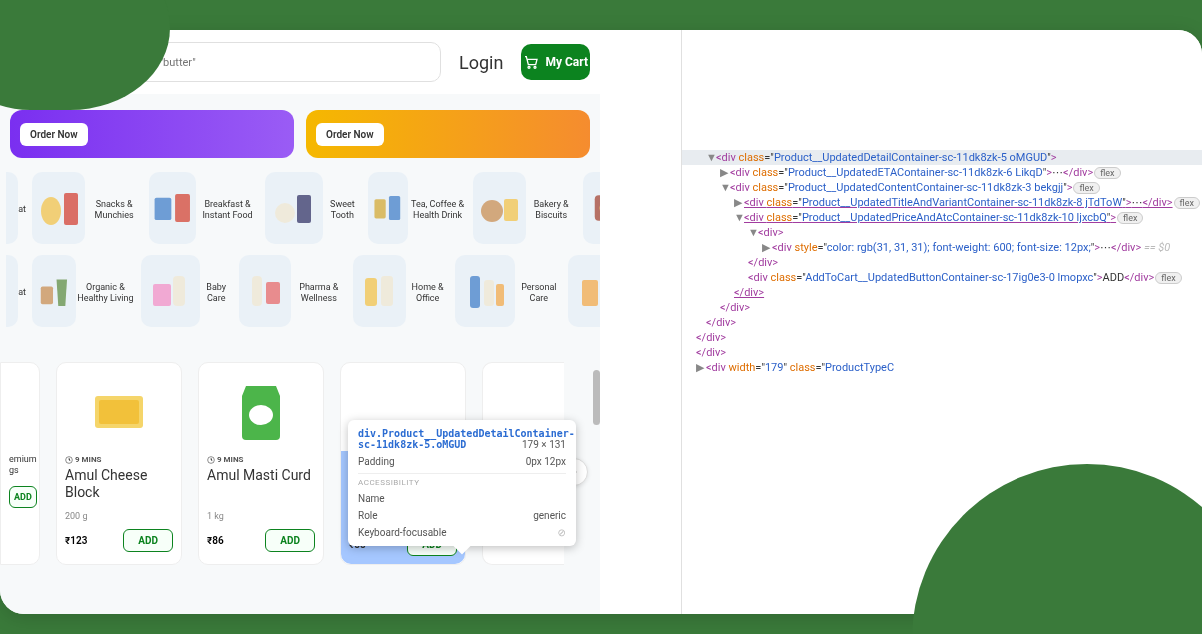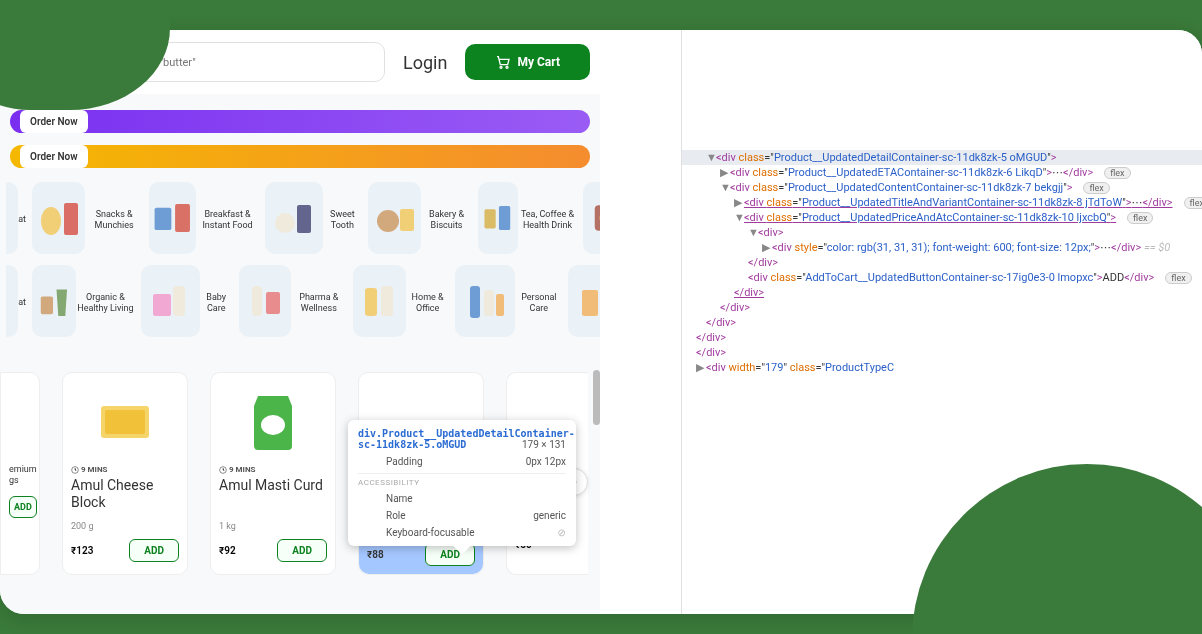--- a/index.html
+++ b/index.html
@@ -15,68 +15,68 @@
 .right-panel { width: 520px; background: #fff; font-family: Menlo, Consolas, monospace; font-size: 11px; overflow: hidden; padding-top: 120px; position: relative; }
 
 
 .lp-header { display: flex; align-items: center; gap: 8px; padding: 12px 10px; background: #fff; }
 .loc-box { display: flex; flex-direction: column; font-size: 9px; color: #333; min-width: 80px; }
 .loc-title { font-weight: 700; font-size: 12px; }
 .loc-sub { display: flex; align-items: center; gap: 2px; font-size: 9px; color: #555; }
 .search-box { flex: 1; display: flex; align-items: center; background: #fff; border: 1px solid #e0e0e0; border-radius: 10px; padding: 4px 10px; height: 40px; }
 .search-input { border: none; outline: none; flex: 1; font-size: 11px; color: #aaa; }
 .login-link { font-size: 18px; color: #333; padding: 0 10px; }
-.cart-btn { background: #0c831f; color: #fff; display: flex; align-items: center; gap: 6px; padding: 10px 30px; border-radius: 10px; font-size: 12px; font-weight: 700; border: none; }
-
-
-.promos { display: flex; gap: 12px; padding: 16px 10px 10px; flex-direction: column; }
+.cart-btn { background: #0c831f; color: #fff; display: flex; align-items: center; gap: 6px; padding: 10px 2px; border-radius: 10px; font-size: 12px; font-weight: 700; border: none; }
+
+
+.promos { display: flex; gap: 12px; padding: 16px 10px 10px; }
 .promo { height: 48px; border-radius: 12px; flex: 1; display: flex; align-items: center; padding: 0 10px; overflow: hidden; }
 .promo1 { background: linear-gradient(90deg, #7a2ff0, #9a5cf5); }
 .promo2 { background: linear-gradient(90deg, #f5b800, #f58c2f); }
 .pr-btn { background: #fff; color: #333; font-size: 10px; padding: 6px 10px; border-radius: 6px; border: none; font-weight: 600; }
 
 
 .cat-grid { display: grid; grid-template-columns: repeat(7, 1fr); gap: 6px; padding: 4px 6px; }
 .cat-item { display: flex; flex-direction: row; align-items: center; text-align: center; font-size: 9px; color: #333; line-height: 1.2; }
 .cat-img { width: 72px; height: 72px; background: #eaf1f7; border-radius: 10px; margin-bottom: 3px; display: flex; align-items: center; justify-content: center; overflow: hidden; }
 .cat-svg { width: 50px; height: 50px; }
 
 
-.product-row { display: flex; gap: 22px; padding: 28px 8px 0; position: relative; }
+.product-row { display: flex; gap: 16px; padding: 28px 8px 0; position: relative; }
 .product-card { width: 126px; border: 1px solid #eee; border-radius: 10px; padding: 8px; background: #fff; display: flex; flex-direction: column; position: relative; }
 .product-card.partial { width: 40px; border-radius: 0 10px 10px 0; margin-left: -8px; }
 .pc-img { height: 80px; display: flex; align-items: center; justify-content: center; }
 .pc-eta { font-size: 8px; color: #555; display: flex; align-items: center; gap: 2px; margin-top: 4px; font-weight: 700; }
 .pc-title { font-size: 14px; color: #333; margin-top: 3px; height: 24px; line-height: 1.2; }
 .pc-weight { font-size: 9px; color: #888; margin-top: 20px; }
 .pc-foot { display: flex; justify-content: space-between; align-items: center; margin-top: 8px; }
 .pc-price { font-size: 10px; font-weight: 600; }
 .add-btn { border: 1px solid #0c831f; color: #0c831f; background: #f7fff9; font-size: 10px; font-weight: 700; padding: 5px 14px; border-radius: 6px; }
 .highlit { background: #a5c7ff; }
 .highlit .pc-title, .highlit .pc-weight, .highlit .pc-price { color: #333; }
 .nav-arrow { position: absolute; right: 12px; top: 124px; width: 28px; height: 28px; background: #fff; border-radius: 50%; border: 1px solid #ddd; display: flex; align-items: center; justify-content: center; box-shadow: 0 1px 4px rgba(0,0,0,0.1); }
 
 
 .tooltip { position: absolute; left: 348px; top: 390px; width: 228px; background: #fff; border-radius: 6px; box-shadow: 0 2px 10px rgba(0,0,0,0.25); z-index: 20; padding: 8px 10px; font-size: 10px; }
 .tt-title { color: #2b6cd2; font-weight: 700; font-family: Menlo, monospace; font-size: 10px; }
 .tt-dim { float: right; color: #555; }
-.tt-row { display: flex; justify-content: space-between; margin-top: 6px; color: #555; margin-left: 28px; }
+.tt-row { display: flex; justify-content: space-between; margin-top: 6px; color: #555; }
 .tt-sec { font-size: 8px; color: #aaa; letter-spacing: 0.5px; border-top: 1px solid #eee; margin: 6px 0 2px; padding-top: 4px; }
 .tt-tail { position: absolute; bottom: -6px; left: 50%; transform: translateX(-50%) rotate(45deg); width: 12px; height: 12px; background: #fff; }
 
 
 .dt-line { padding: 1px 0 1px 14px; white-space: nowrap; color: #a13c9f; }
 .dt-line.hl { background: #e8ecf0; }
 .tag { color: #a13c9f; }
 .cls-attr { color: #de6d00; margin-top: 22px; }
 .cls-val { color: #2a5fc8; }
 .txt { color: #333; }
 .style-attr { color: #de6d00; }
 .comment { color: #bbb; font-style: italic; }
-.flex-pill { display: inline-block; font-size: 9px; background: #f0f0f0; border: 1px solid #ccc; border-radius: 8px; padding: 0 5px; color: #666; margin-left: 11px; font-style: normal; }
+.flex-pill { display: inline-block; font-size: 9px; background: #f0f0f0; border: 1px solid #ccc; border-radius: 8px; padding: 0 5px; color: #666; margin-left: 1px; font-style: normal; }
 .arrow { color: #888; display: inline-block; width: 10px; }
 .indent1 { padding-left: 24px; }
 .indent2 { padding-left: 38px; }
 .indent3 { padding-left: 52px; text-decoration: underline; }
 .indent4 { padding-left: 66px; }
 .indent5 { padding-left: 80px; }
 
 .scroll-handle { position: absolute; right: 0; top: 340px; width: 7px; height: 55px; background: #bbb; border-radius: 4px; }
 
 .generic-svg { opacity: 0.7; }
@@ -154,34 +154,34 @@
             <svg class="cat-svg generic-svg" viewBox="0 0 50 50">
               <circle cx="16" cy="30" r="10" fill="#f2e8d0"></circle>
               <rect x="28" y="12" width="14" height="28" rx="2" fill="#2a2a5f"></rect>
             </svg>
           </div>
           <span>Sweet Tooth</span>
         </div>
       <div class="cat-item">
           <div class="cat-img">
             <svg class="cat-svg generic-svg" viewBox="0 0 50 50">
+              <rect x="8" y="14" width="14" height="24" rx="2" fill="#d4a72a"></rect>
+              <rect x="26" y="10" width="14" height="30" rx="2" fill="#3a7ac8"></rect>
+            </svg>
+          </div>
+          <span>Tea, Coffee &amp; Health Drink</span>
+        </div>
+      <div class="cat-item">
+          <div class="cat-img">
+            <svg class="cat-svg generic-svg" viewBox="0 0 50 50">
               <circle cx="18" cy="28" r="11" fill="#c98a4a"></circle>
               <rect x="30" y="16" width="14" height="22" rx="2" fill="#f5c242"></rect>
             </svg>
           </div>
           <span>Bakery &amp; Biscuits</span>
-        </div>
-      <div class="cat-item">
-          <div class="cat-img">
-            <svg class="cat-svg generic-svg" viewBox="0 0 50 50">
-              <rect x="8" y="14" width="14" height="24" rx="2" fill="#d4a72a"></rect>
-              <rect x="26" y="10" width="14" height="30" rx="2" fill="#3a7ac8"></rect>
-            </svg>
-          </div>
-          <span>Tea, Coffee &amp; Health Drink</span>
         </div>
       <div class="cat-item">
           <div class="cat-img">
             <svg class="cat-svg generic-svg" viewBox="0 0 50 50">
               <rect x="12" y="12" width="26" height="26" rx="4" fill="#a13c2a"></rect>
               <circle cx="25" cy="25" r="8" fill="#f5c242"></circle>
             </svg>
           </div>
           <span>Atta, Rice &amp; Dal</span>
         </div>
@@ -291,21 +291,21 @@
         <div class="pc-eta">
             <svg width="8" height="8" viewBox="0 0 12 12">
               <circle cx="6" cy="6" r="5" fill="none" stroke="#555"></circle>
               <path d="M6 3v3l2 1" stroke="#555" stroke-width="1"></path>
             </svg>
             <span>9 MINS</span>
           </div>
         <div class="pc-title">Amul Masti Curd</div>
         <div class="pc-weight">1 kg</div>
         <div class="pc-foot">
-            <span class="pc-price">₹92</span>
+            <span class="pc-price">₹86</span>
             <button class="add-btn">ADD</button>
           </div>
       </div>
 
       <div class="product-card">
         <div class="pc-img"></div>
         <div class="highlit" style="margin:0 -8px -8px;padding:4px 8px 8px;border-radius:0 0 10px 10px;">
           <div class="pc-eta" style="color:#5a82b8">
               <svg width="8" height="8" viewBox="0 0 12 12">
                 <circle cx="6" cy="6" r="5" fill="none" stroke="#5a82b8"></circle>
@@ -369,21 +369,21 @@
       <div class="tt-tail"></div>
     </div>
 
   </div>
 
   <div class="middle-gap"></div>
 
   <div class="right-panel" id="dt-root">
       <div class="dt-line indent1 hl"><span class="arrow">▼</span><span class="tag">&lt;div </span><span class="cls-attr">class</span><span class="txt">="</span><span class="cls-val">Product__UpdatedDetailContainer-sc-11dk8zk-5 oMGUD</span><span class="txt">"</span><span class="tag">&gt;</span></div>
       <div class="dt-line indent2"><span class="arrow">▶</span><span class="tag">&lt;div </span><span class="cls-attr">class</span><span class="txt">="</span><span class="cls-val">Product__UpdatedETAContainer-sc-11dk8zk-6 LikqD</span><span class="txt">"</span><span class="tag">&gt;</span><span class="txt">⋯</span><span class="tag">&lt;/div&gt;</span><span class="flex-pill">flex</span></div>
-      <div class="dt-line indent2"><span class="arrow">▼</span><span class="tag">&lt;div </span><span class="cls-attr">class</span><span class="txt">="</span><span class="cls-val">Product__UpdatedContentContainer-sc-11dk8zk-7 bekgjj</span><span class="txt">"</span><span class="tag">&gt;</span><span class="flex-pill">flex</span></div>
+      <div class="dt-line indent2"><span class="arrow">▼</span><span class="tag">&lt;div </span><span class="cls-attr">class</span><span class="txt">="</span><span class="cls-val">Product__UpdatedContentContainer-sc-11dk8zk-3 bekgjj</span><span class="txt">"</span><span class="tag">&gt;</span><span class="flex-pill">flex</span></div>
       <div class="dt-line indent3"><span class="arrow">▶</span><span class="tag">&lt;div </span><span class="cls-attr">class</span><span class="txt">="</span><span class="cls-val">Product__UpdatedTitleAndVariantContainer-sc-11dk8zk-8 jTdToW</span><span class="txt">"</span><span class="tag">&gt;</span><span class="txt">⋯</span><span class="tag">&lt;/div&gt;</span><span class="flex-pill">flex</span></div>
       <div class="dt-line indent3"><span class="arrow">▼</span><span class="tag">&lt;div </span><span class="cls-attr">class</span><span class="txt">="</span><span class="cls-val">Product__UpdatedPriceAndAtcContainer-sc-11dk8zk-10 ljxcbQ</span><span class="txt">"</span><span class="tag">&gt;</span><span class="flex-pill">flex</span></div>
       <div class="dt-line indent4"><span class="arrow">▼</span><span class="tag">&lt;div&gt;</span></div>
       <div class="dt-line indent5"><span class="arrow">▶</span><span class="tag">&lt;div </span><span class="style-attr">style</span><span class="txt">="</span><span class="cls-val">color: rgb(31, 31, 31); font-weight: 600; font-size: 12px;</span><span class="txt">"</span><span class="tag">&gt;</span><span class="txt">⋯</span><span class="tag">&lt;/div&gt;</span>&nbsp;<span class="comment">== $0</span></div>
       <div class="dt-line indent4"><span class="tag">&lt;/div&gt;</span></div>
       <div class="dt-line indent4"><span class="tag">&lt;div </span><span class="cls-attr">class</span><span class="txt">="</span><span class="cls-val">AddToCart__UpdatedButtonContainer-sc-17ig0e3-0 lmopxc</span><span class="txt">"</span><span class="tag">&gt;</span><span class="txt">ADD</span><span class="tag">&lt;/div&gt;</span><span class="flex-pill">flex</span></div>
       <div class="dt-line indent3"><span class="tag">&lt;/div&gt;</span></div>
       <div class="dt-line indent2"><span class="tag">&lt;/div&gt;</span></div>
       <div class="dt-line indent1"><span class="tag">&lt;/div&gt;</span></div>
       <div class="dt-line indent0"><span class="tag">&lt;/div&gt;</span></div>

